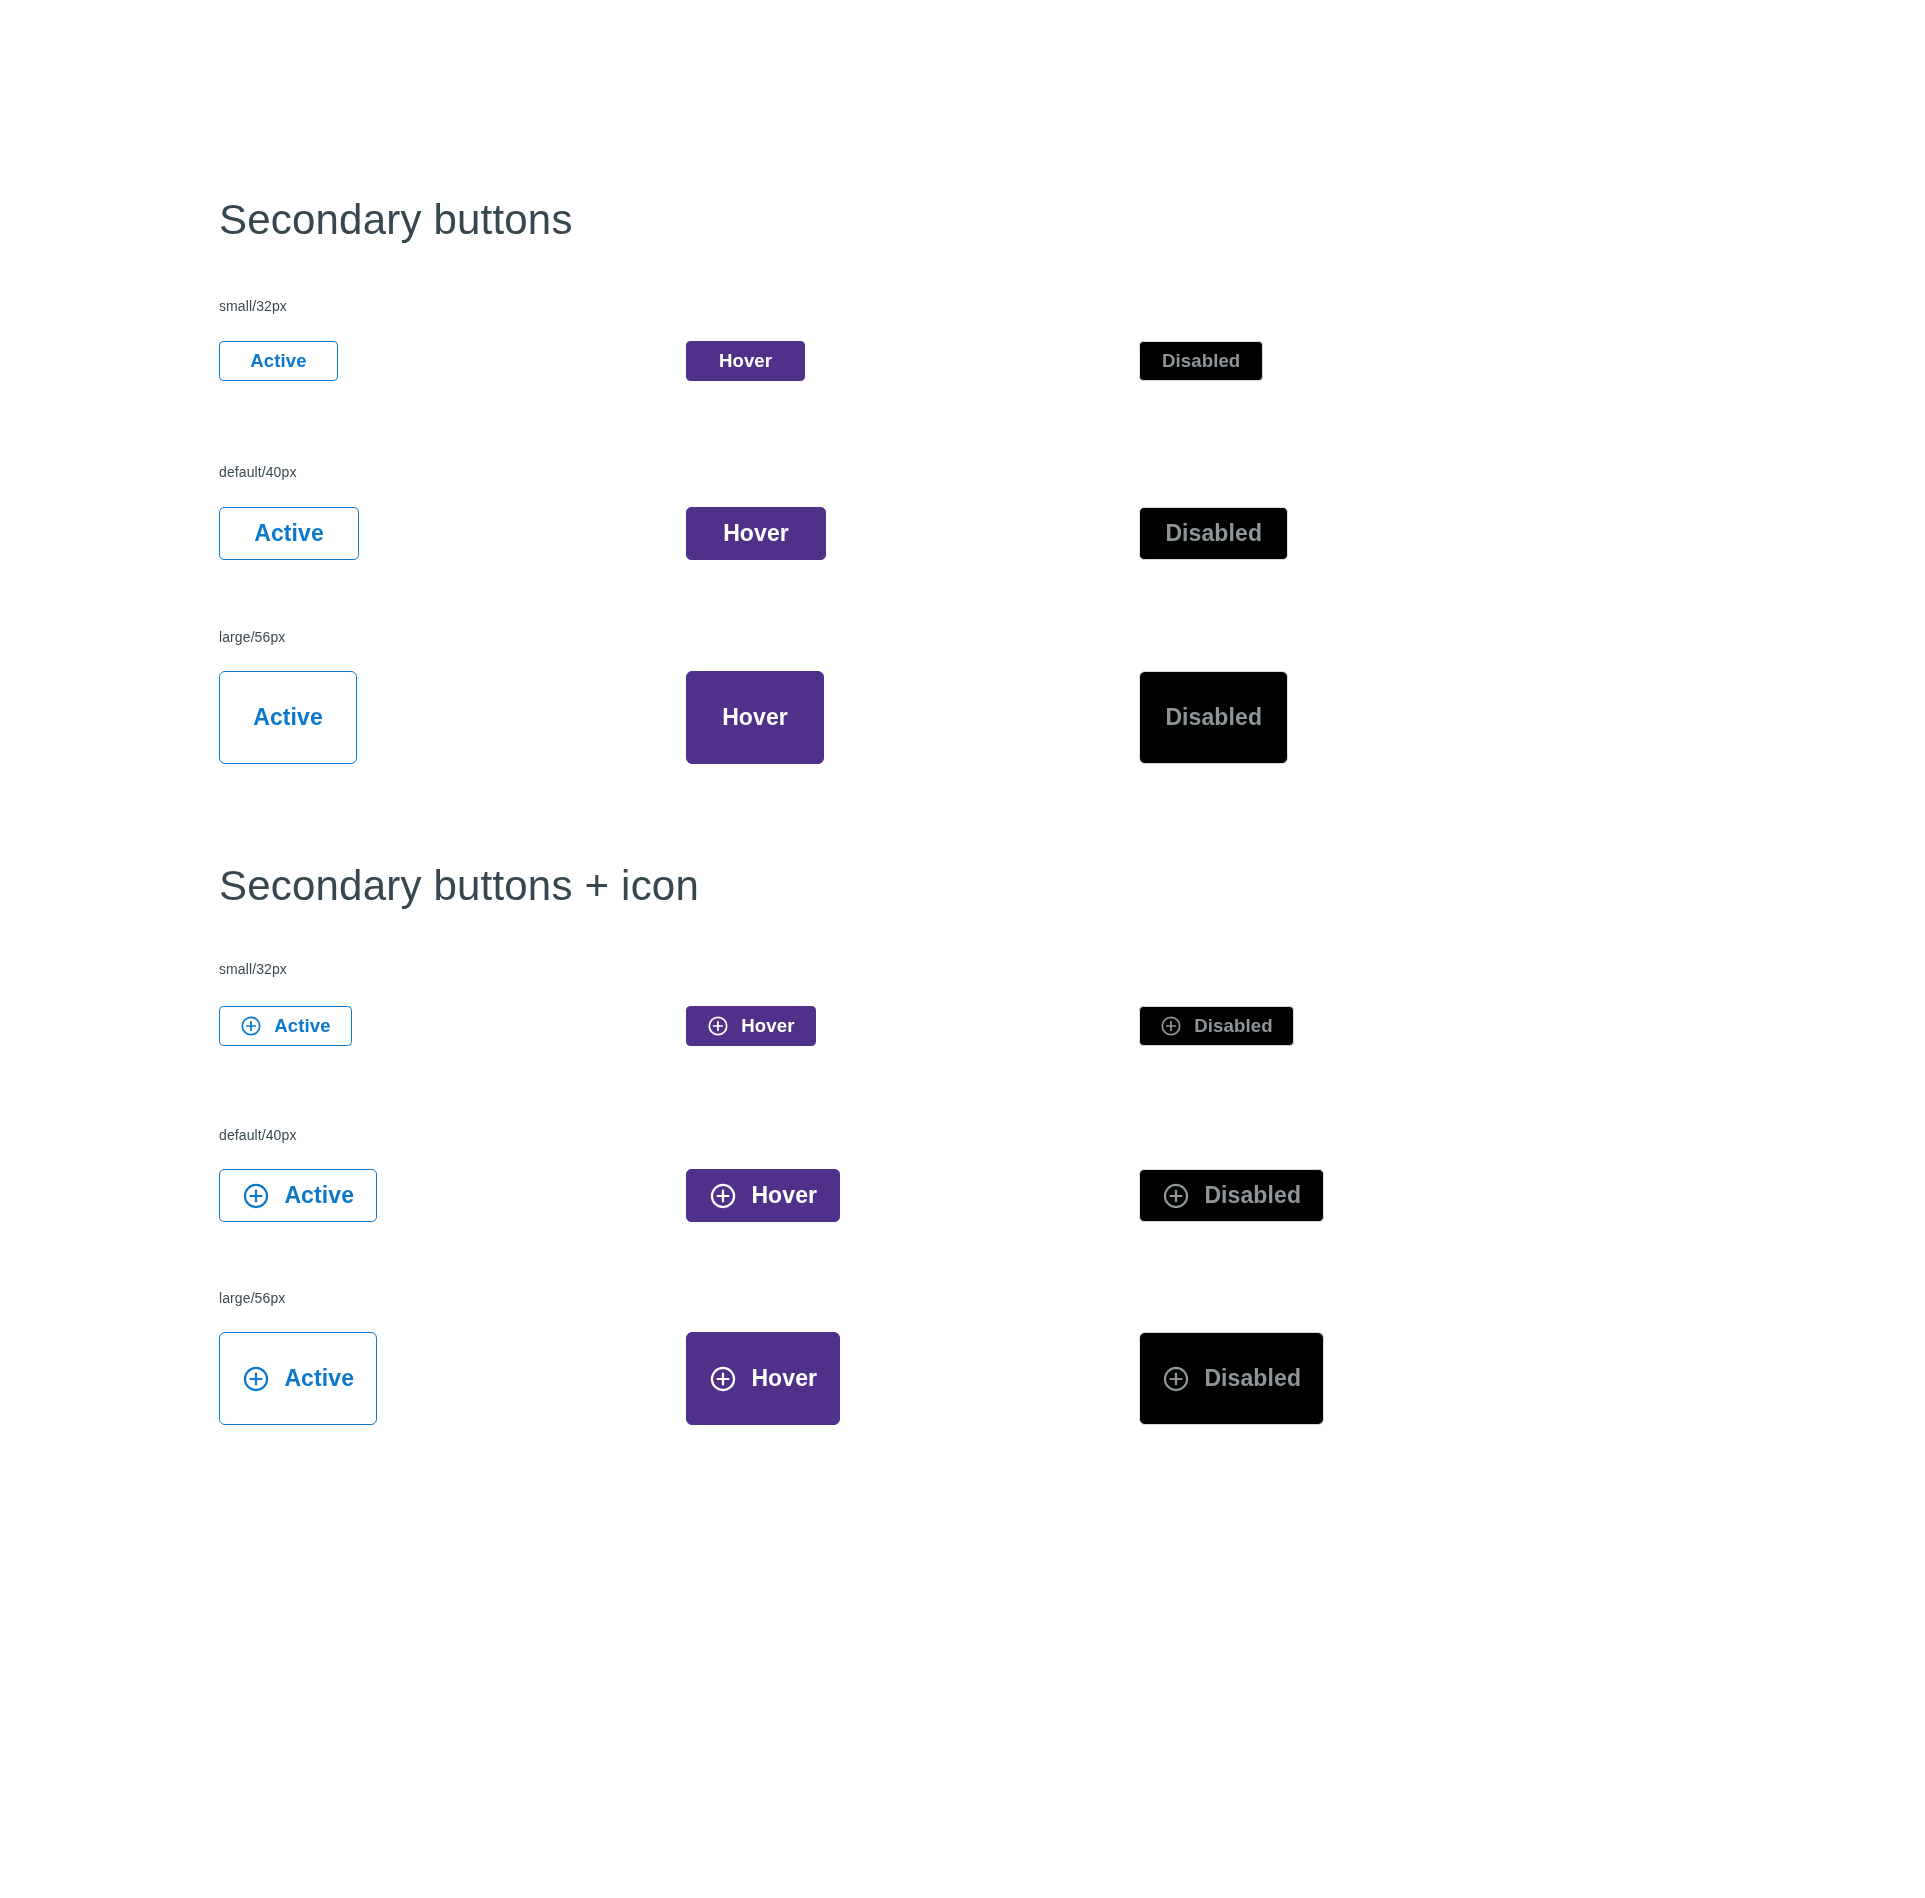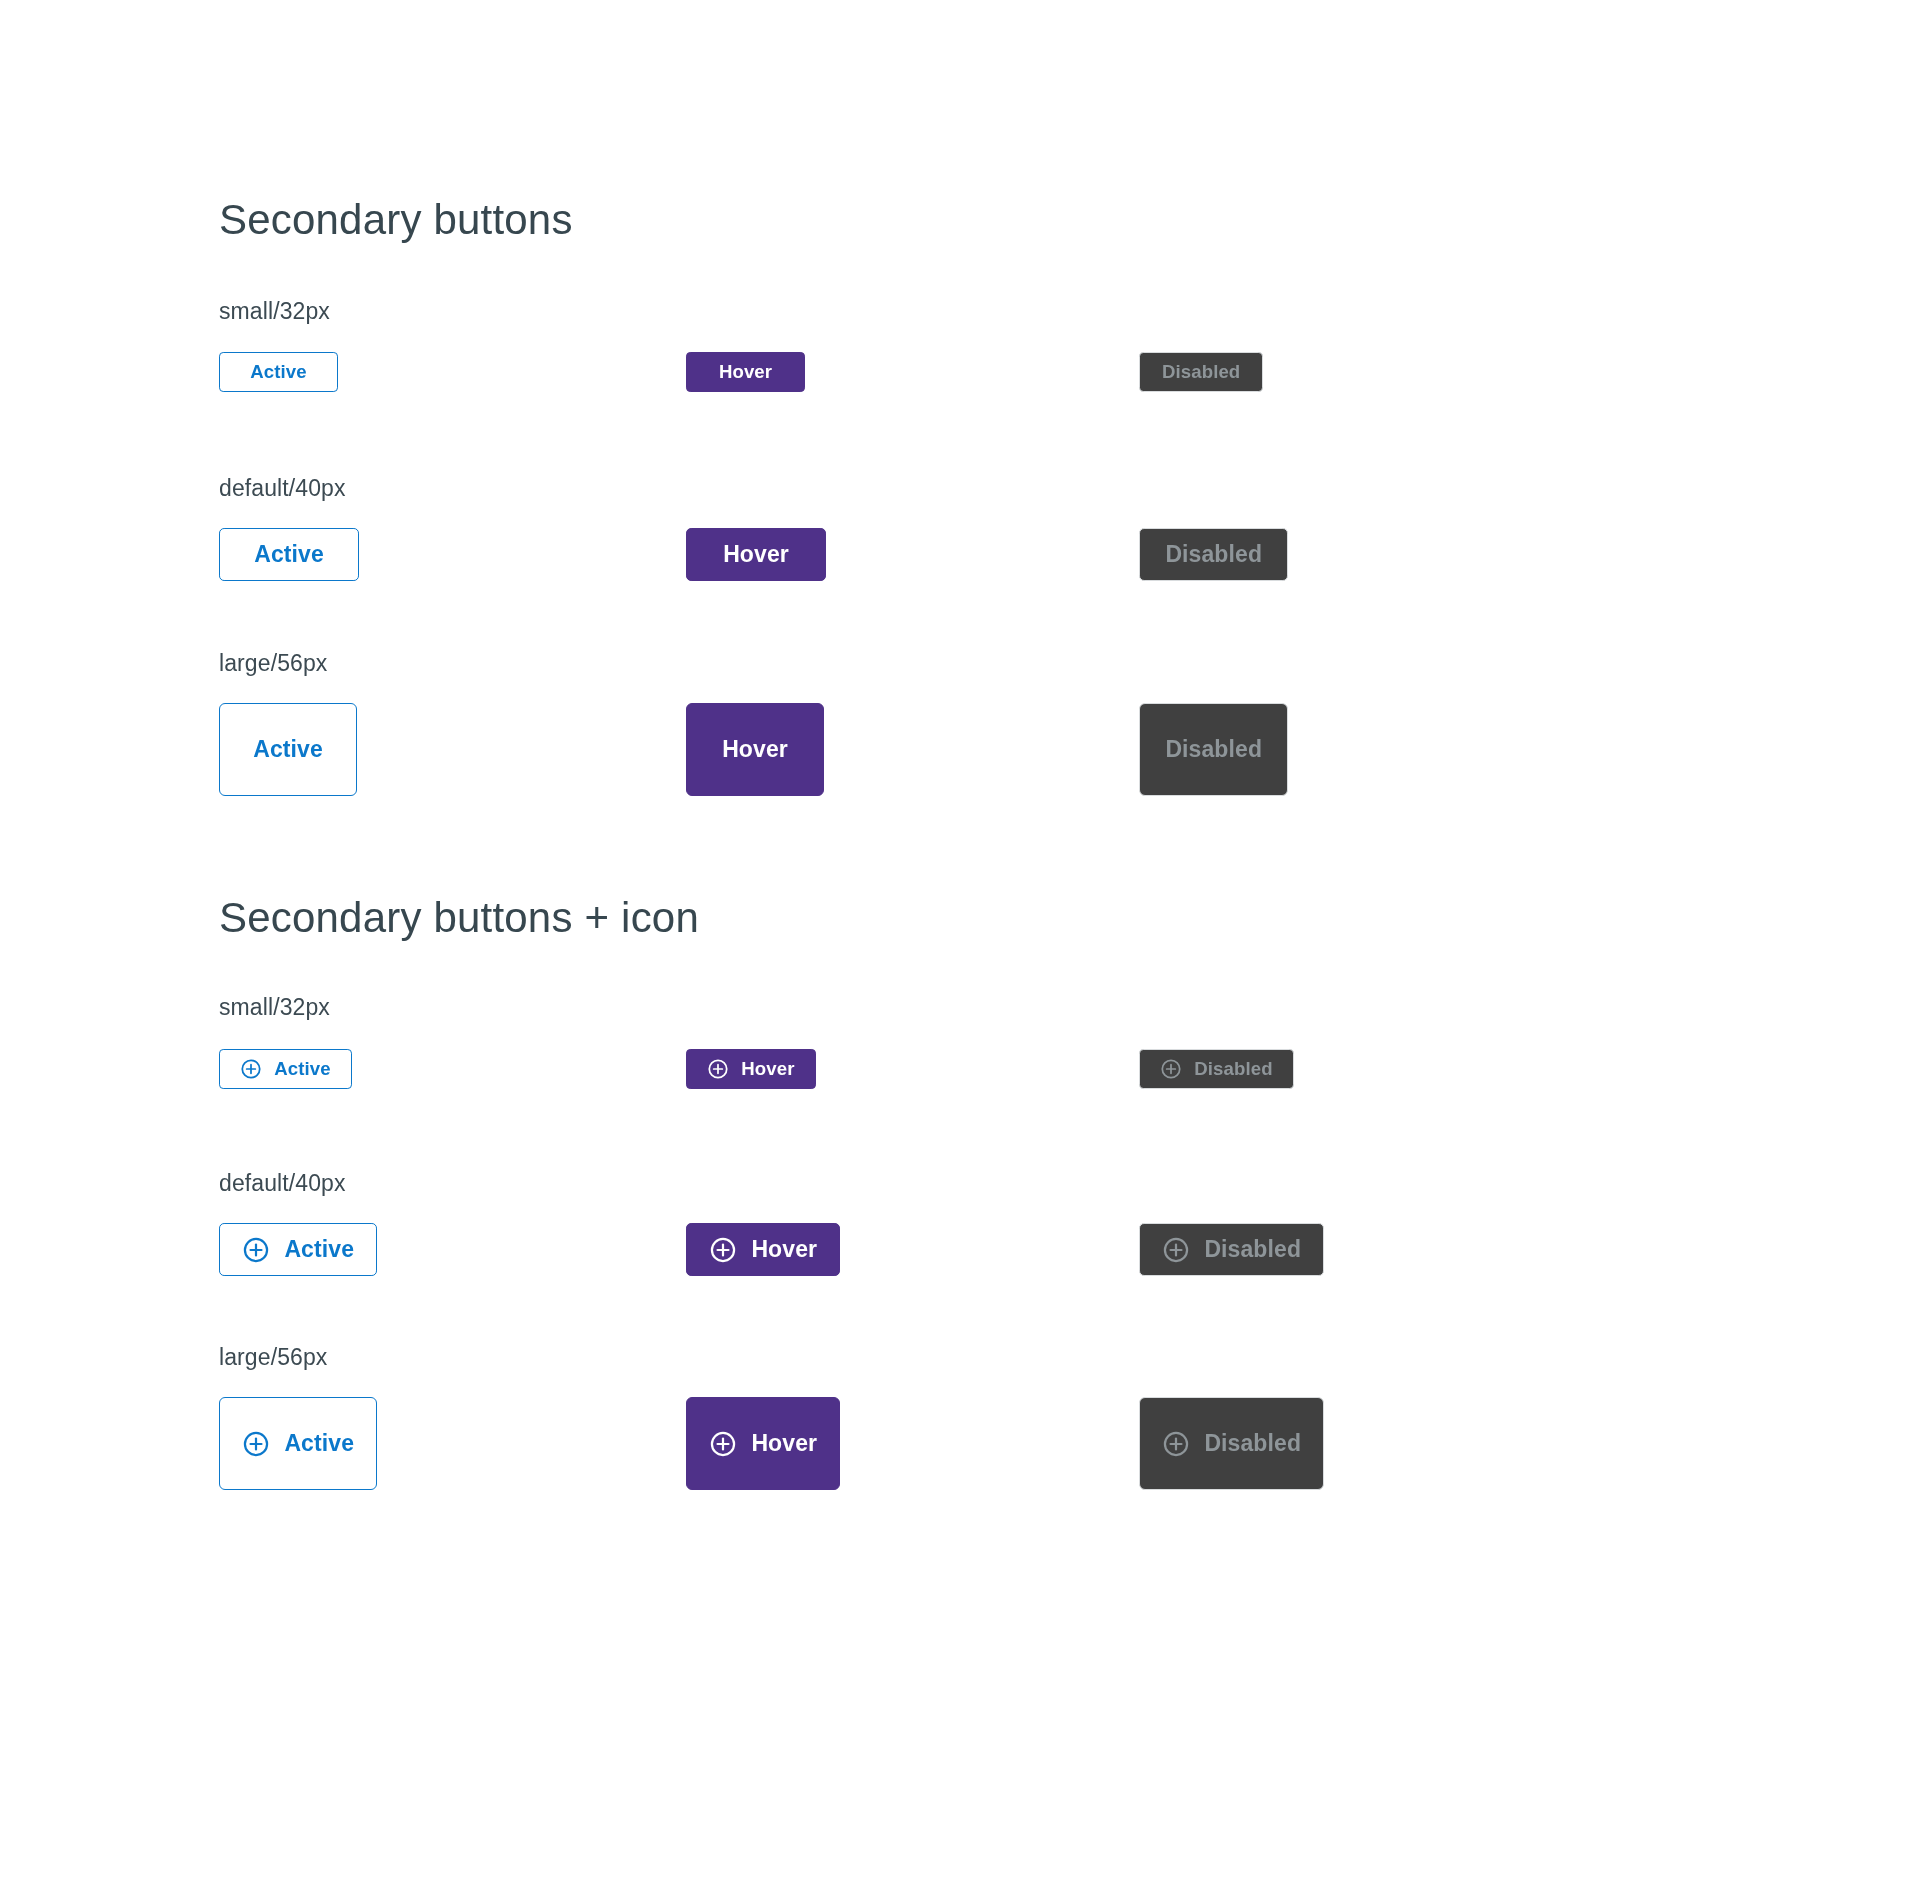--- a/index.html
+++ b/index.html
@@ -38,21 +38,21 @@
     font-size: 42px;
     line-height: 1.18;
     font-weight: 400;
     color: #37474f;
     letter-spacing: 0.2px;
     margin: 0;
     white-space: nowrap;
   }
 
   .size-label {
-    font-size: 23px;
+    font-size: 14px;
     line-height: 1.2;
     font-weight: 400;
     color: #3c4a52;
     letter-spacing: 0.1px;
     white-space: nowrap;
   }
 
   
   .section { position: relative; }
   .section-1 { margin-top: 0; }
@@ -99,21 +99,21 @@
     color: #0b78cb;
   }
   
   .btn--hover {
     background: #4f3189;
     border-color: #4f3189;
     color: #ffffff;
   }
   
   .btn--disabled {
-    background: #404040;
+    background: #000000;
     border-color: #d9dcde;
     color: #8e9599;
     cursor: default;
   }
 
   
   .btn--small {
     height: 40px;
     min-width: 119px;
     padding: 0 22px;

